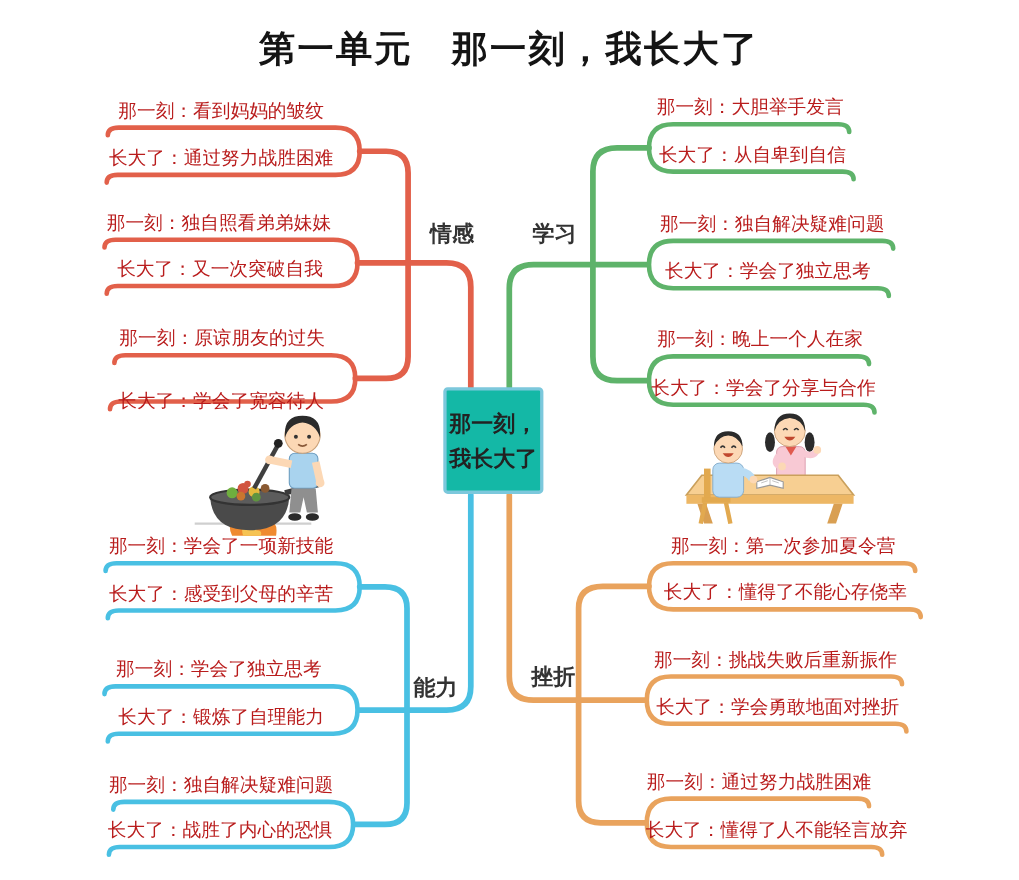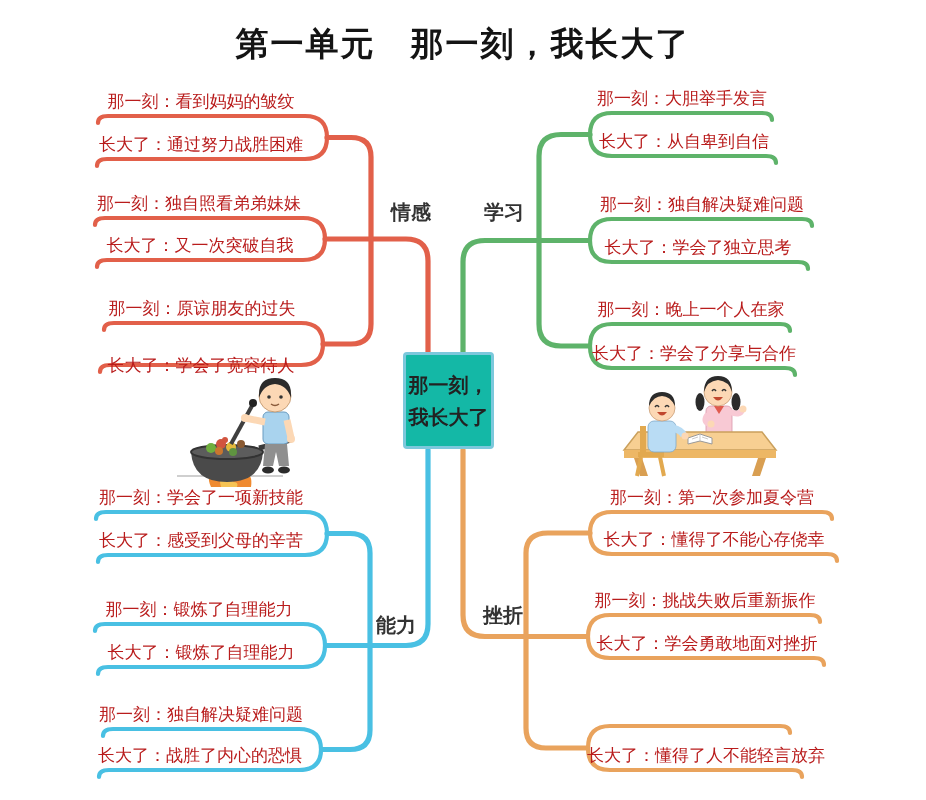--- a/index.html
+++ b/index.html
@@ -88,29 +88,30 @@
 
   <div class="node-line" style="left:590px;top:86px;width:184px">那一刻：大胆举手发言</div>
   <div class="node-line" style="left:590px;top:129px;width:188px">长大了：从自卑到自信</div>
   <div class="node-line" style="left:592px;top:192px;width:220px">那一刻：独自解决疑难问题</div>
   <div class="node-line" style="left:592px;top:235px;width:212px">长大了：学会了独立思考</div>
   <div class="node-line" style="left:590px;top:297px;width:202px">那一刻：晚上一个人在家</div>
   <div class="node-line" style="left:94px;top:485px;width:214px">那一刻：学会了一项新技能</div>
 
   <div class="node-line" style="left:590px;top:341px;width:208px">长大了：学会了分享与合作</div>
   <div class="node-line" style="left:98px;top:528px;width:206px">长大了：感受到父母的辛苦</div>
-  <div class="node-line" style="left:93px;top:597px;width:212px">那一刻：锻炼了自理能力</div>
+  <div class="node-line" style="left:93px;top:597px;width:212px">那一刻：学会了独立思考</div>
   <div class="node-line" style="left:98px;top:640px;width:206px">长大了：锻炼了自理能力</div>
   <div class="node-line" style="left:99px;top:702px;width:202px">那一刻：独自解决疑难问题</div>
   <div class="node-line" style="left:94px;top:743px;width:212px">长大了：战胜了内心的恐惧</div>
 
   <div class="node-line" style="left:590px;top:485px;width:244px">那一刻：第一次参加夏令营</div>
   <div class="node-line" style="left:590px;top:527px;width:248px">长大了：懂得了不能心存侥幸</div>
   <div class="node-line" style="left:588px;top:588px;width:234px">那一刻：挑战失败后重新振作</div>
   <div class="node-line" style="left:588px;top:631px;width:238px">长大了：学会勇敢地面对挫折</div>
+  <div class="node-line" style="left:588px;top:699px;width:202px">那一刻：通过努力战胜困难</div>
   <div class="node-line" style="left:586px;top:743px;width:240px">长大了：懂得了人不能轻言放弃</div>
 
   <svg class="illus" style="left:163px;top:370px" width="172" height="122" viewBox="0 0 172 122">
     <path d="M14 106 H120" stroke="#cfcfcf" stroke-width="2" fill="none"></path>
     <path d="M48 117 Q42 104 52 96 Q54 104 60 98 Q60 90 68 86 Q70 96 78 94 Q84 96 82 104 Q90 104 88 117 Z" fill="#ef8a30"></path>
     <path d="M58 117 Q55 108 62 102 Q64 108 68 104 Q72 108 70 112 Q76 112 74 117 Z" fill="#f6c353"></path>
     <path d="M28 82 Q30 112 64 112 Q98 112 100 82 Z" fill="#4a4a4a"></path>
     <ellipse cx="64" cy="82" rx="36" ry="7" fill="#5c5c5c" stroke="#333" stroke-width="2"></ellipse>
     <circle cx="48" cy="78" r="5" fill="#6fae3e"></circle>
       <circle cx="58" cy="74" r="5" fill="#d1543f"></circle>

